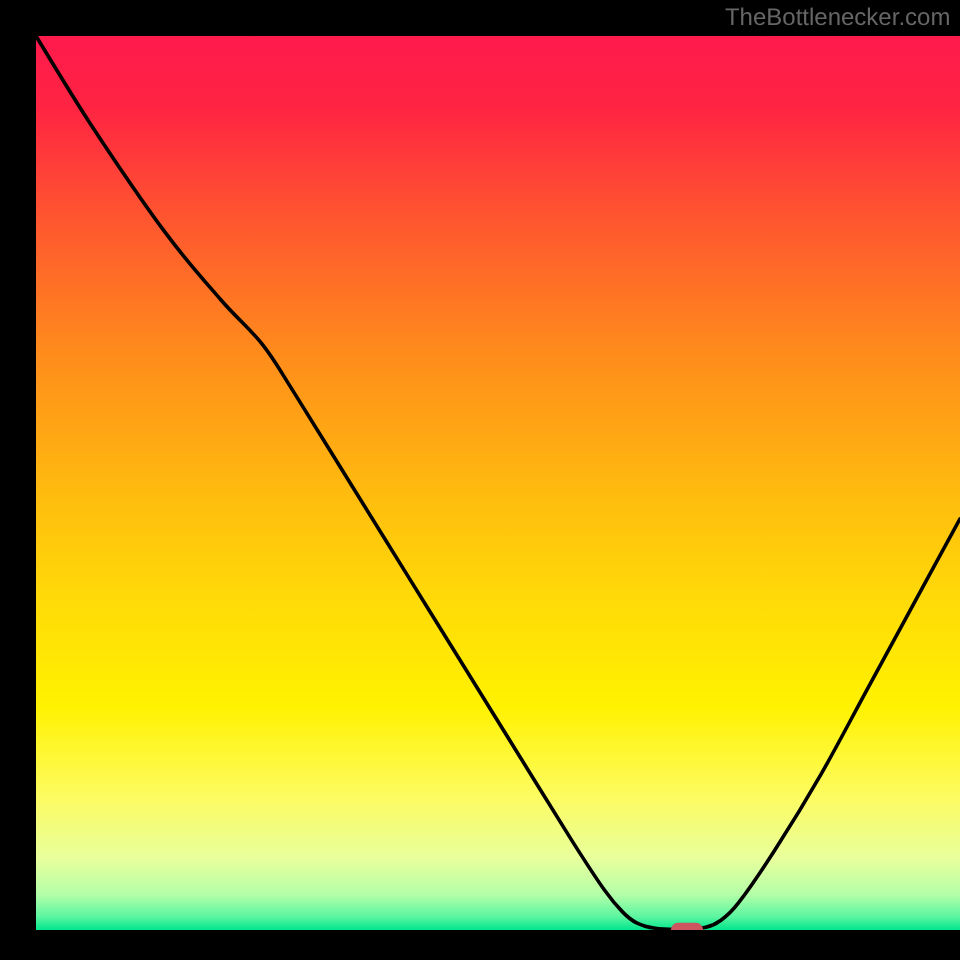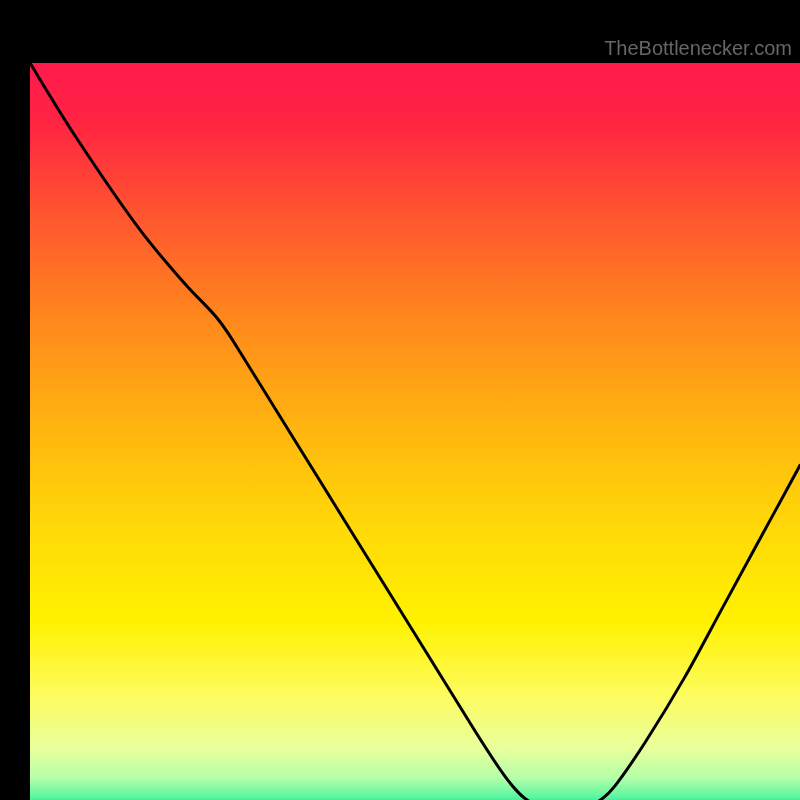--- a/index.html
+++ b/index.html
@@ -1,17 +1,17 @@
 <!DOCTYPE html>
 <html><head>
 <meta charset="utf-8">
 <style>
   * { margin: 0; padding: 0; box-sizing: border-box; }
   body { background: #000; width: 800px; height: 800px; overflow: hidden; font-family: Arial, sans-serif; }
-  .container { width: 800px; height: 710px; position: relative; background: #000; margin-top: 33px; }
+  .container { width: 800px; height: 710px; position: relative; background: #000; }
   .watermark { position: absolute; top: 4px; right: 8px; color: #666; font-size: 20px; z-index: 10; }
   .plot-area { position: absolute; left: 30px; top: 30px; width: 770px; height: 745px; overflow: hidden; }
   .gradient-bg { position: absolute; inset: 0; }
   .curve-layer { position: absolute; inset: 0; }
   .marker { position: absolute; background: #cc5560; border-radius: 6px; }
 </style>
 </head>
 <body>
 
 <div class="container">

